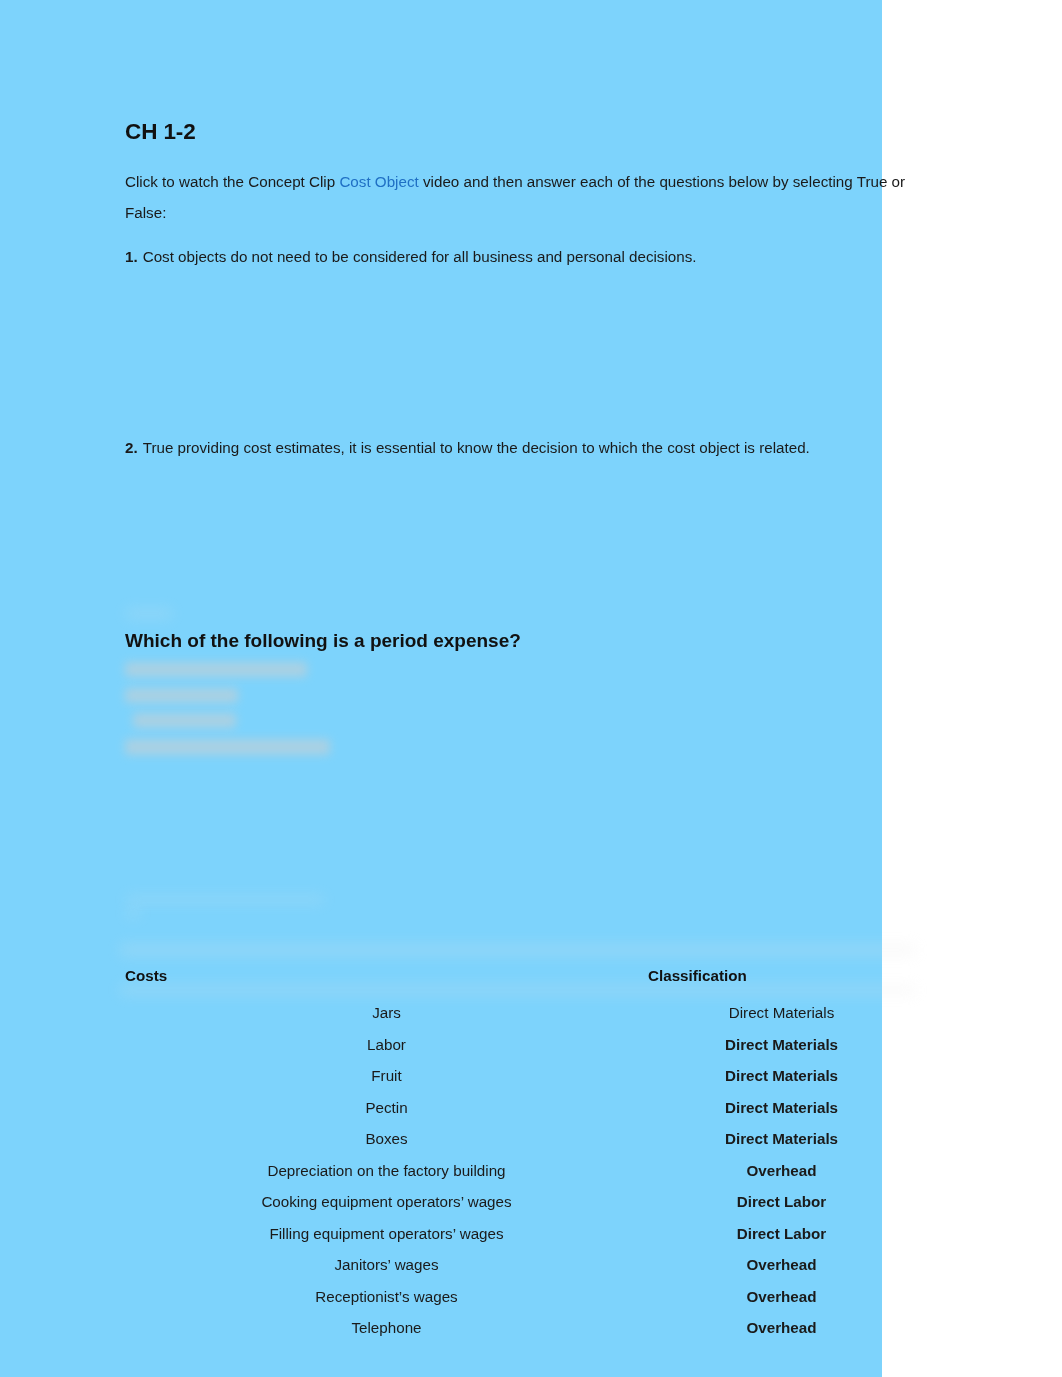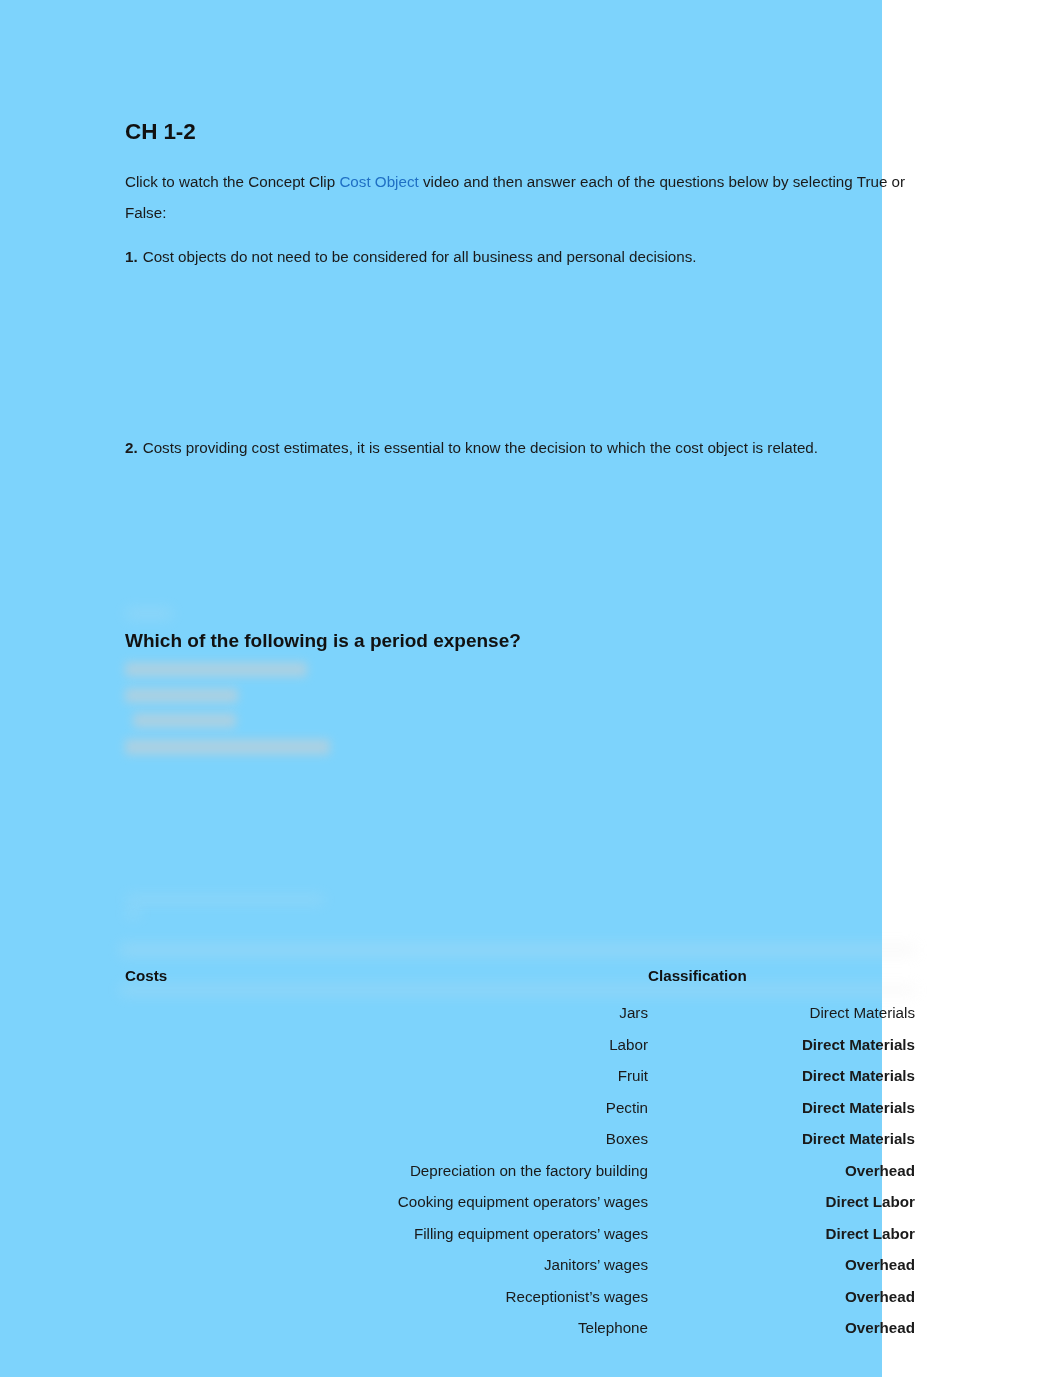--- a/index.html
+++ b/index.html
@@ -119,21 +119,21 @@
     text-align: left;
     font-size: 15.2px;
     font-weight: bold;
     color: #111111;
     padding: 0 0 18px 0;
     vertical-align: top;
     line-height: 20px;
     margin-left: 14px;
   }
   .cost-table td {
-    text-align: right;
+    text-align: center;
     font-size: 15.2px;
     color: #1a1a1a;
     padding: 0 0 13px 0;
     line-height: 18.5px;
     vertical-align: top;
     white-space: nowrap;
   }
   .cls-blue {
     color: #5b9bd5;
     font-weight: bold;
@@ -156,21 +156,21 @@
       <span>Click to watch the Concept Clip </span><a class="link" href="#">Cost Object</a><span> video and then answer each of the questions below by selecting True or False:</span>
     </p>
 
     <p class="question">
       <span class="q-num">1.</span><span>Cost objects do not need to be considered for all business and personal decisions.</span>
     </p>
 
     <div class="spacer-q1"></div>
 
     <p class="question">
-      <span class="q-num">2.</span><span>Costs providing cost estimates, it is essential to know the decision to which the cost object is related.</span>
+      <span class="q-num">2.</span><span>True providing cost estimates, it is essential to know the decision to which the cost object is related.</span>
     </p>
 
     <div class="spacer-q2"></div>
 
   </div>
 
   <div class="blur-frag vlight" style="left:126px; top:609px; width:46px; height:9px;"></div>
 
   <h2 class="mcq-title">Which of the following is a period expense?</h2>
 

